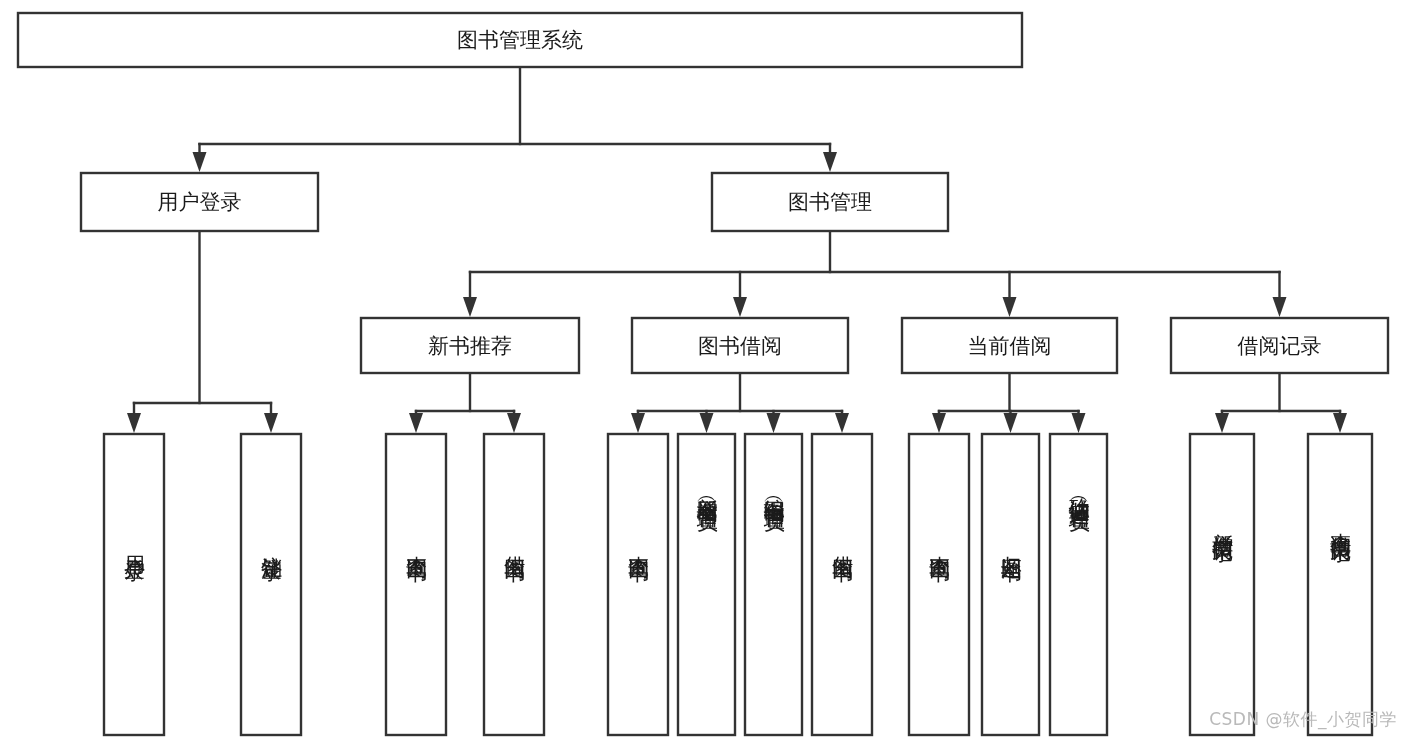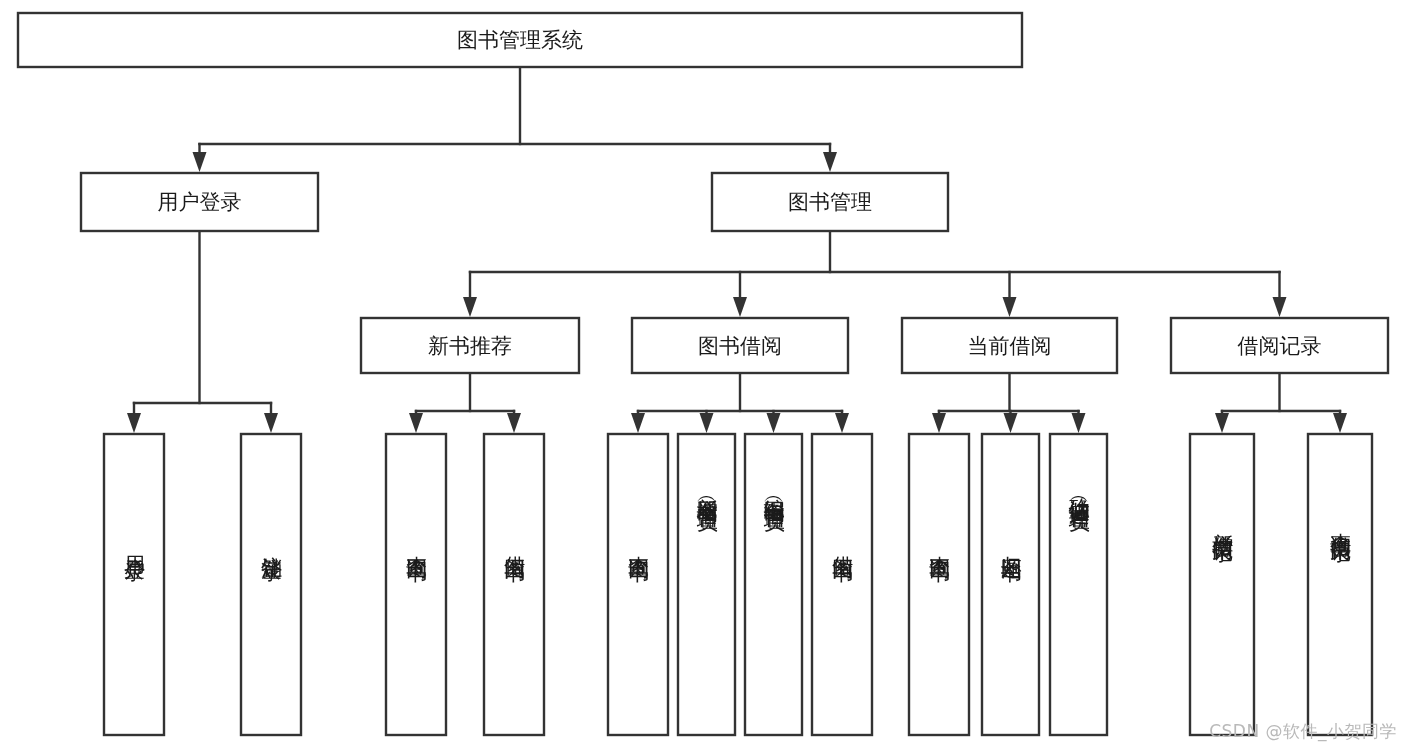--- a/index.html
+++ b/index.html
@@ -58,21 +58,21 @@
     line-height: 1.18;
     color: #1b1b1b;
     letter-spacing: 2px;
     white-space: nowrap;
     text-align: left;
     pointer-events: none;
   }
   #watermark {
     position: absolute;
     right: 8px;
-    bottom: 4px;
+    bottom: 16px;
     font-family: "DejaVu Sans", "Liberation Sans", sans-serif;
     font-size: 17px;
     color: #b9b9b9;
     white-space: nowrap;
     letter-spacing: 0.5px;
   }
 </style>
 </head>
 <body>
 

